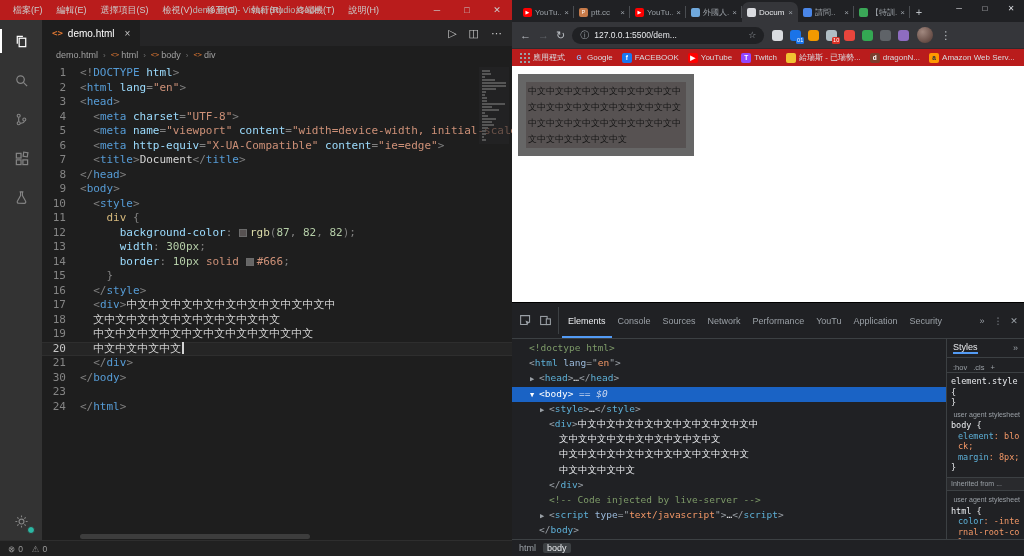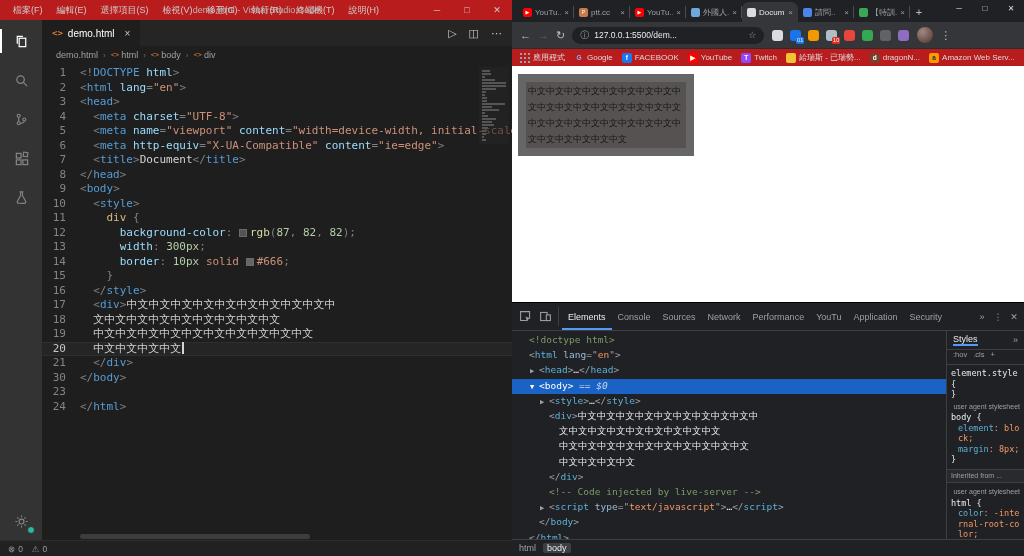--- a/index.html
+++ b/index.html
@@ -75,41 +75,41 @@
 .avatar{width:16px;height:16px;border-radius:50%;background:radial-gradient(circle at 35% 30%,#a1887f,#4e342e);margin-left:1px;flex-shrink:0}
 .bookmarks{height:18px;background:#b91c1c;border-top:1px solid #2b2c2f;display:flex;align-items:center;gap:9px;padding:0 8px;font-size:8px;color:#dadce0;flex-shrink:0;overflow:hidden}
 .bm-items{display:flex;gap:9px;align-items:center}
 .bm-item{display:flex;align-items:center;gap:3px;white-space:nowrap}
 .bm-ic{width:10px;height:10px;border-radius:2px;font-size:6.5px;font-weight:bold;display:flex;align-items:center;justify-content:center;line-height:10px}
 .bm-svg{color:#9aa0a6}
 .bm-overflow{color:#bdc1c6;font-size:10px}
 .page{flex:1;background:#ffffff;position:relative;min-height:0}
 .demo-box{position:absolute;left:6px;top:8px;width:176px;border:8px solid;color:#161616;font-size:9px;line-height:16px;padding:1px 2px;word-break:break-all;font-family:"DejaVu Sans",sans-serif}
 .devtools{height:254px;border-top:1px solid #000;display:flex;flex-direction:column;background:#202124;color:#9aa0a6;flex-shrink:0}
-.dt-toolbar{height:28px;display:flex;align-items:stretch;border-bottom:1px solid #3c4043;padding:0 3px;flex-shrink:0}
+.dt-toolbar{height:36px;display:flex;align-items:stretch;border-bottom:1px solid #3c4043;padding:0 3px;flex-shrink:0}
 .dt-ic{width:20px;display:flex;align-items:center;justify-content:center;color:#9aa0a6}
 .dt-sep{width:1px;background:#3c4043;margin:4px 3px}
 .dt-tabs{display:flex;align-items:stretch}
 .dt-tab{display:flex;align-items:center;padding:0 6px;font-size:9px;color:#9aa0a6;white-space:nowrap}
 .dt-tab.active{color:#e8eaed;box-shadow:inset 0 -2px 0 #539bf5}
 .dt-right{margin-left:auto;display:flex;align-items:center;gap:2px}
 .dt-more{width:14px;display:flex;align-items:center;justify-content:center;font-size:9px;color:#9aa0a6}
 .dt-body{flex:1;display:flex;min-height:0}
 .dom{flex:1;font-family:"DejaVu Sans Mono",monospace;font-size:9.5px;line-height:13.2px;padding-top:2px;overflow:hidden;min-width:0}
 .dom-row{white-space:nowrap}
 .dom-arrow{display:inline-block;width:9px;color:#9aa0a6;font-size:7px}
 .dt-p{color:#9aa0a6}.dt-tag{color:#5db0d7}.dt-attr{color:#9bbbdc}.dt-str{color:#f29766}.dt-x{color:#e8eaed}.dt-c{color:#7d9a68}.dt-m{color:#9aa0a6;font-style:italic}
 .dom-row.selected{background:#1a63c5}
 .dom-row.selected span{color:#ffffff}
 .dom-row.selected .dt-m{color:#cdd9f0}
 .styles-pane{width:78px;border-left:1px solid #3c4043;display:flex;flex-direction:column;flex-shrink:0;min-height:0}
 .sp-tabs{height:19px;display:flex;align-items:center;gap:9px;border-bottom:1px solid #3c4043;padding:0 6px;font-size:9px;flex-shrink:0}
 .sp-tab.active{color:#e8eaed;box-shadow:inset 0 -2px 0 #539bf5;padding-bottom:2px}
 .sp-more{color:#9aa0a6;margin-left:auto}
-.sp-filter{height:15px;display:flex;align-items:flex-start;gap:6px;padding:0 6px;font-size:7.5px;color:#9aa0a6;border-bottom:1px solid #3c4043;flex-shrink:0}
+.sp-filter{height:15px;display:flex;align-items:flex-end;gap:6px;padding:0 6px;font-size:7.5px;color:#9aa0a6;border-bottom:1px solid #3c4043;flex-shrink:0}
 .sp-body{flex:1;padding:3px 4px;font-family:"DejaVu Sans Mono",monospace;font-size:8.5px;line-height:10.5px;color:#d5d5d5;overflow:hidden}
 .sp-source{color:#9aa0a6;text-align:right;font-family:"Liberation Sans",sans-serif;font-size:7px;margin-top:2px}
 .sp-selector{color:#e8eaed;word-break:break-all}
 .sp-prop{padding-left:7px;word-break:break-all}
 .sp-name{color:#5db0d7}
 .sp-val{color:#f29766}
 .sp-close{color:#e8eaed}
 .sp-section{background:#292a2d;color:#9aa0a6;margin:4px -4px;padding:1px 4px;font-family:"Liberation Sans",sans-serif;font-size:7px;border-top:1px solid #3c4043;border-bottom:1px solid #3c4043}
 .dt-footer{height:17px;border-top:1px solid #3c4043;display:flex;align-items:center;gap:7px;padding:0 7px;font-size:9px;flex-shrink:0}
 .dt-crumb{color:#9aa0a6}

